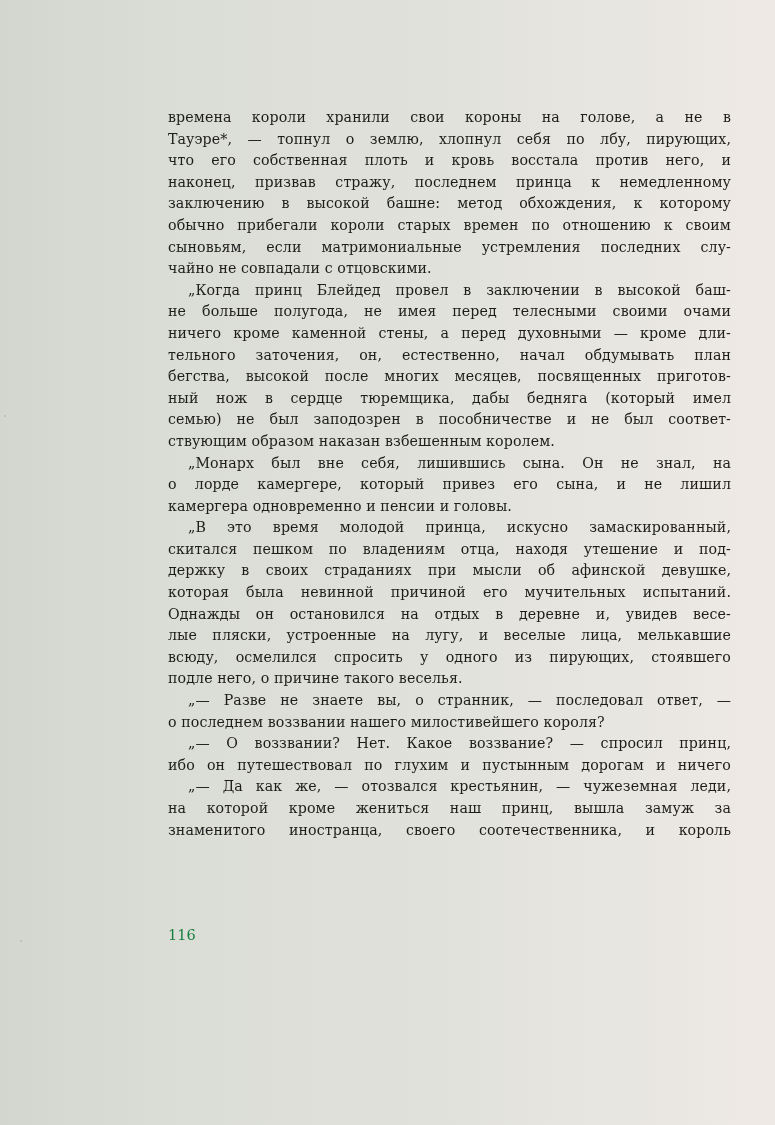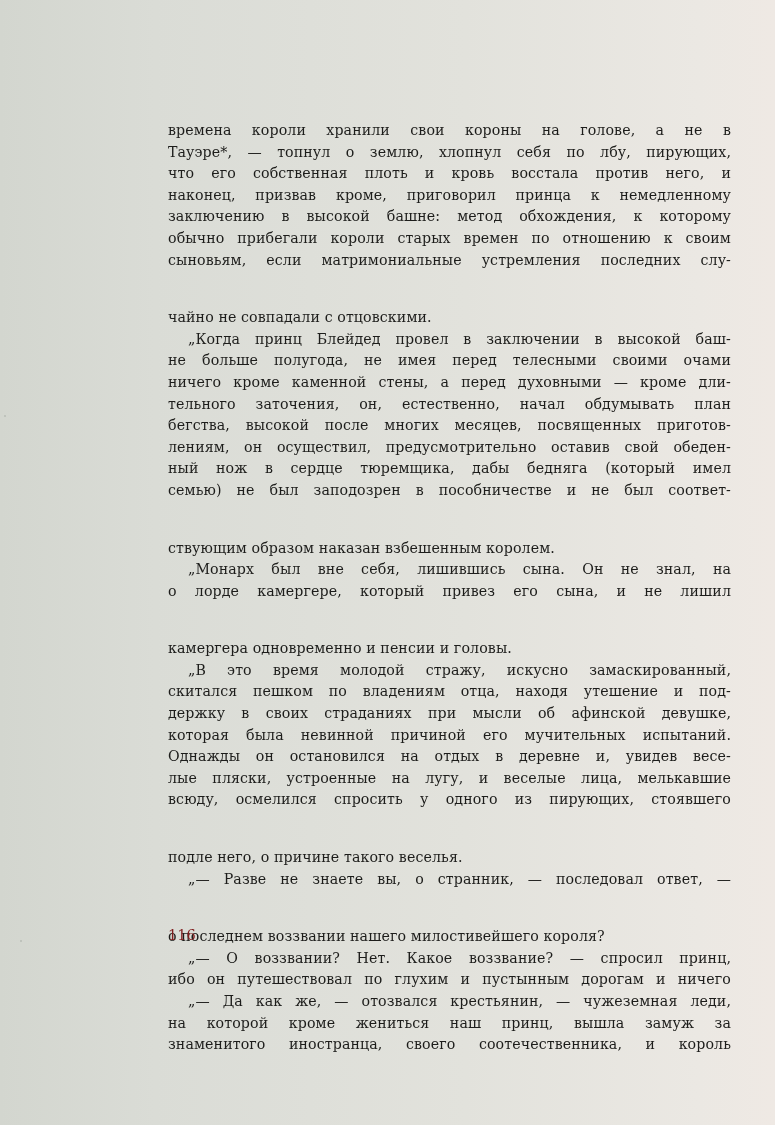--- a/index.html
+++ b/index.html
@@ -8,92 +8,90 @@
       height: 1125px;
       overflow: hidden;
       background: linear-gradient(90deg, #d3d6cf 0%, #dadcd6 20%, #e2e2dc 60%, #ebe8e3 90%, #efe9e4 100%);
       position: relative;
       font-family: "DejaVu Serif", "Liberation Serif", serif;
       color: #1d1d1b;
     }
     .page {
       position: absolute;
       left: 168px;
-      top: 120px;
+      top: 107px;
       width: 563px;
     }
     .line {
       height: 21.6px;
       line-height: 21.6px;
       font-size: 14.2px;
       white-space: nowrap;
       text-align: justify;
       text-align-last: justify;
       letter-spacing: 0.1px;
       overflow: visible;
     }
     .line.last {
       text-align-last: left;
-      margin-top: 36px;
     }
     .line.indent {
       padding-left: 20px;
     }
     .page-number {
       position: absolute;
       left: 168px;
       top: 925px;
       font-size: 14.5px;
       line-height: 20px;
       font-family: "DejaVu Serif", "Liberation Serif", serif;
-      color: #7f1d1d;
+      color: #15803d;
     }
     .speck {
       position: absolute;
       width: 2px; height: 2px;
       background: #b9bcb6;
       border-radius: 1px;
     }
   </style>
 </head>
 <body>
 
 <div class="page">
 
   <div>
     <div class="line">времена короли хранили свои короны на голове, а не в</div>
     <div class="line">Тауэре*, — топнул о землю, хлопнул себя по лбу, пирующих,</div>
     <div class="line">что его собственная плоть и кровь восстала против него, и</div>
-    <div class="line">наконец, призвав кроме, приговорил принца к немедленному</div>
+    <div class="line">наконец, призвав стражу, последнем принца к немедленному</div>
     <div class="line">заключению в высокой башне: метод обхождения, к которому</div>
     <div class="line">обычно прибегали короли старых времен по отношению к своим</div>
     <div class="line">сыновьям, если матримониальные устремления последних слу-</div>
     <div class="line last">чайно не совпадали с отцовскими.</div>
   </div>
 
   <div>
     <div class="line indent">„Когда принц Блейдед провел в заключении в высокой баш-</div>
     <div class="line">не больше полугода, не имея перед телесными своими очами</div>
     <div class="line">ничего кроме каменной стены, а перед духовными — кроме дли-</div>
     <div class="line">тельного заточения, он, естественно, начал обдумывать план</div>
     <div class="line">бегства, высокой после многих месяцев, посвященных приготов-</div>
-    <div class="line">лениям, он осуществил, предусмотрительно оставив свой обеден-</div>
     <div class="line">ный нож в сердце тюремщика, дабы бедняга (который имел</div>
     <div class="line">семью) не был заподозрен в пособничестве и не был соответ-</div>
     <div class="line last">ствующим образом наказан взбешенным королем.</div>
   </div>
 
   <div>
     <div class="line indent">„Монарх был вне себя, лишившись сына. Он не знал, на</div>
     <div class="line">о лорде камергере, который привез его сына, и не лишил</div>
     <div class="line last">камергера одновременно и пенсии и головы.</div>
   </div>
 
   <div>
-    <div class="line indent">„В это время молодой стражу, искусно замаскированный,</div>
+    <div class="line indent">„В это время молодой принца, искусно замаскированный,</div>
     <div class="line">скитался пешком по владениям отца, находя утешение и под-</div>
     <div class="line">держку в своих страданиях при мысли об афинской девушке,</div>
     <div class="line">которая была невинной причиной его мучительных испытаний.</div>
     <div class="line">Однажды он остановился на отдых в деревне и, увидев весе-</div>
     <div class="line">лые пляски, устроенные на лугу, и веселые лица, мелькавшие</div>
     <div class="line">всюду, осмелился спросить у одного из пирующих, стоявшего</div>
     <div class="line last">подле него, о причине такого веселья.</div>
   </div>
 
   <div>

